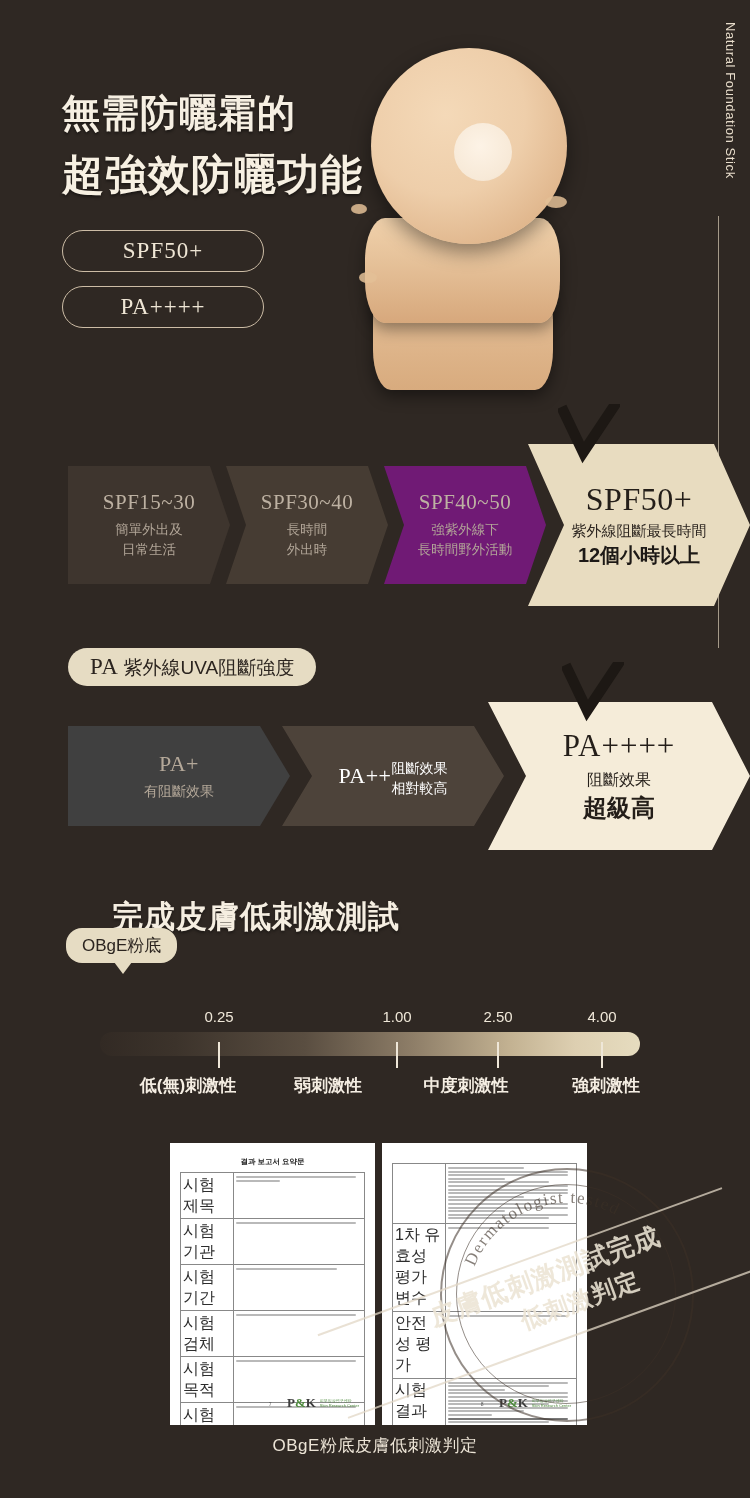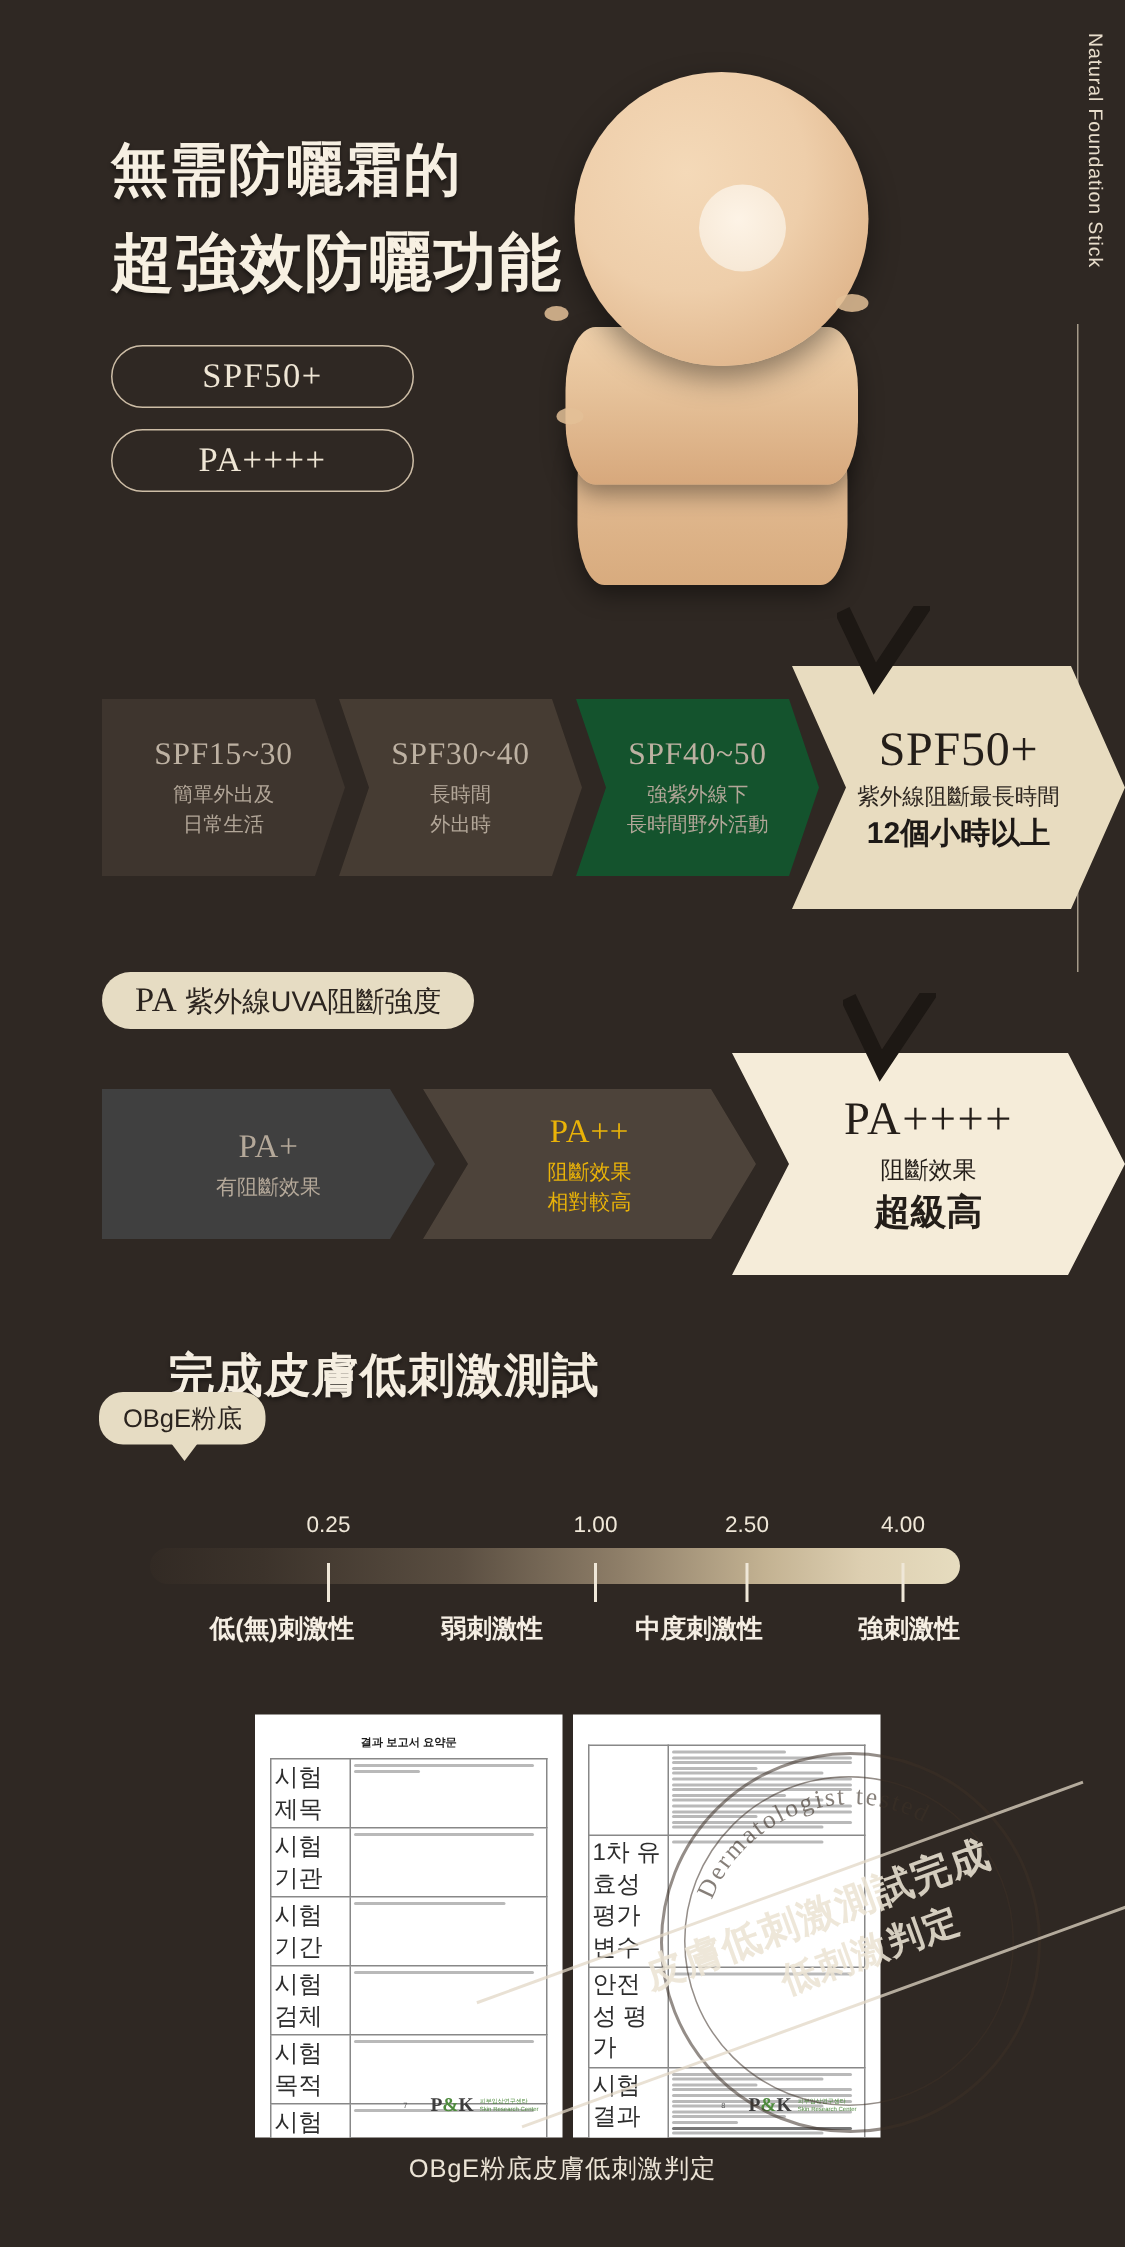--- a/index.html
+++ b/index.html
@@ -8,21 +8,21 @@
     width:750px;height:1498px;
     background:#2f2823;
     font-family:"Liberation Sans","DejaVu Sans",sans-serif;
     color:#f3ece0;
     overflow:hidden;
     position:relative;
   }
   .page{position:relative;width:750px;height:1498px;overflow:hidden;}
 
   
-  .hero{position:absolute;left:0;top:0;width:635px;height:400px;margin-left:12px;}
+  .hero{position:absolute;left:0;top:0;width:635px;height:400px;}
   .product-photo{
     position:absolute;right:40px;top:-10px;width:260px;height:400px;
   }
   .disc{position:absolute;border-radius:50%;}
   .disc-bot{
     left:38px;top:290px;width:180px;height:110px;border-radius:18px/40px;
     background:linear-gradient(180deg,#e8c49c 0%,#e2bb92 35%,#d8ab7e 100%);
     box-shadow:0 6px 16px rgba(0,0,0,.45);
   }
   .disc-mid{
@@ -80,21 +80,21 @@
     display:flex;flex-direction:column;align-items:center;justify-content:center;
     color:#b7ab9d;
   }
   .step .t{font-family:"Liberation Serif","DejaVu Serif",serif;font-size:21px;color:#bdb1a2;letter-spacing:.5px;}
   .step .s{font-size:13.5px;line-height:1.45;margin-top:5px;text-align:center;color:#b2a698;}
   .s1{left:0;  width:162px;background:#3e352e;
       clip-path:polygon(0 0,142px 0,162px 59px,142px 118px,0 118px,20px 59px);}
   .s1{clip-path:polygon(0 0,142px 0,162px 59px,142px 118px,0 118px,0 118px);}
   .s2{left:158px;width:162px;background:#463c33;
       clip-path:polygon(0 0,142px 0,162px 59px,142px 118px,0 118px,20px 59px);}
-  .s3{left:316px;width:162px;background:#14532d;
+  .s3{left:316px;width:162px;background:#701a75;
       clip-path:polygon(0 0,142px 0,162px 59px,142px 118px,0 118px,20px 59px);}
   .spf-final{
     position:absolute;left:460px;top:-22px;width:222px;height:162px;
     background:#e8dcc0;color:#241e19;
     clip-path:polygon(0 0,186px 0,222px 81px,186px 162px,0 162px,36px 81px);
     display:flex;flex-direction:column;align-items:center;justify-content:center;
   }
   .spf-final .t{font-family:"Liberation Serif",serif;font-size:32px;letter-spacing:.5px;color:#241e19;}
   .spf-final .s{font-size:15px;margin-top:4px;color:#2d2620;}
   .spf-final .s2l{font-size:20px;font-weight:700;margin-top:1px;color:#1d1916;}
@@ -105,21 +105,21 @@
   
   .pa-band{position:absolute;left:68px;top:716px;width:614px;height:120px;}
   .p1{
     position:absolute;left:0;top:10px;width:222px;height:100px;background:#404040;
     clip-path:polygon(0 0,192px 0,222px 50px,192px 100px,0 100px);
     display:flex;flex-direction:column;align-items:center;justify-content:center;color:#b4a899;
   }
   .p2{
     position:absolute;left:214px;top:10px;width:222px;height:100px;background:#4d433a;
     clip-path:polygon(0 0,192px 0,222px 50px,192px 100px,0 100px,30px 50px);
-    display:flex;flex-direction:column;align-items:center;justify-content:center;color:#eab308;
+    display:flex;flex-direction:row;align-items:center;justify-content:center;color:#ffffff;
   }
   .p1 .t,.p2 .t{font-family:"Liberation Serif",serif;font-size:22px;letter-spacing:.5px;}
   .p1 .s,.p2 .s{font-size:14px;line-height:1.45;margin-top:4px;text-align:center;}
   .pa-final{
     position:absolute;left:420px;top:-14px;width:262px;height:148px;
     background:#f5ecd9;color:#241e19;
     clip-path:polygon(0 0,224px 0,262px 74px,224px 148px,0 148px,38px 74px);
     display:flex;flex-direction:column;align-items:center;justify-content:center;
   }
   .pa-final .t{font-family:"Liberation Serif",serif;font-size:31px;letter-spacing:1px;}

